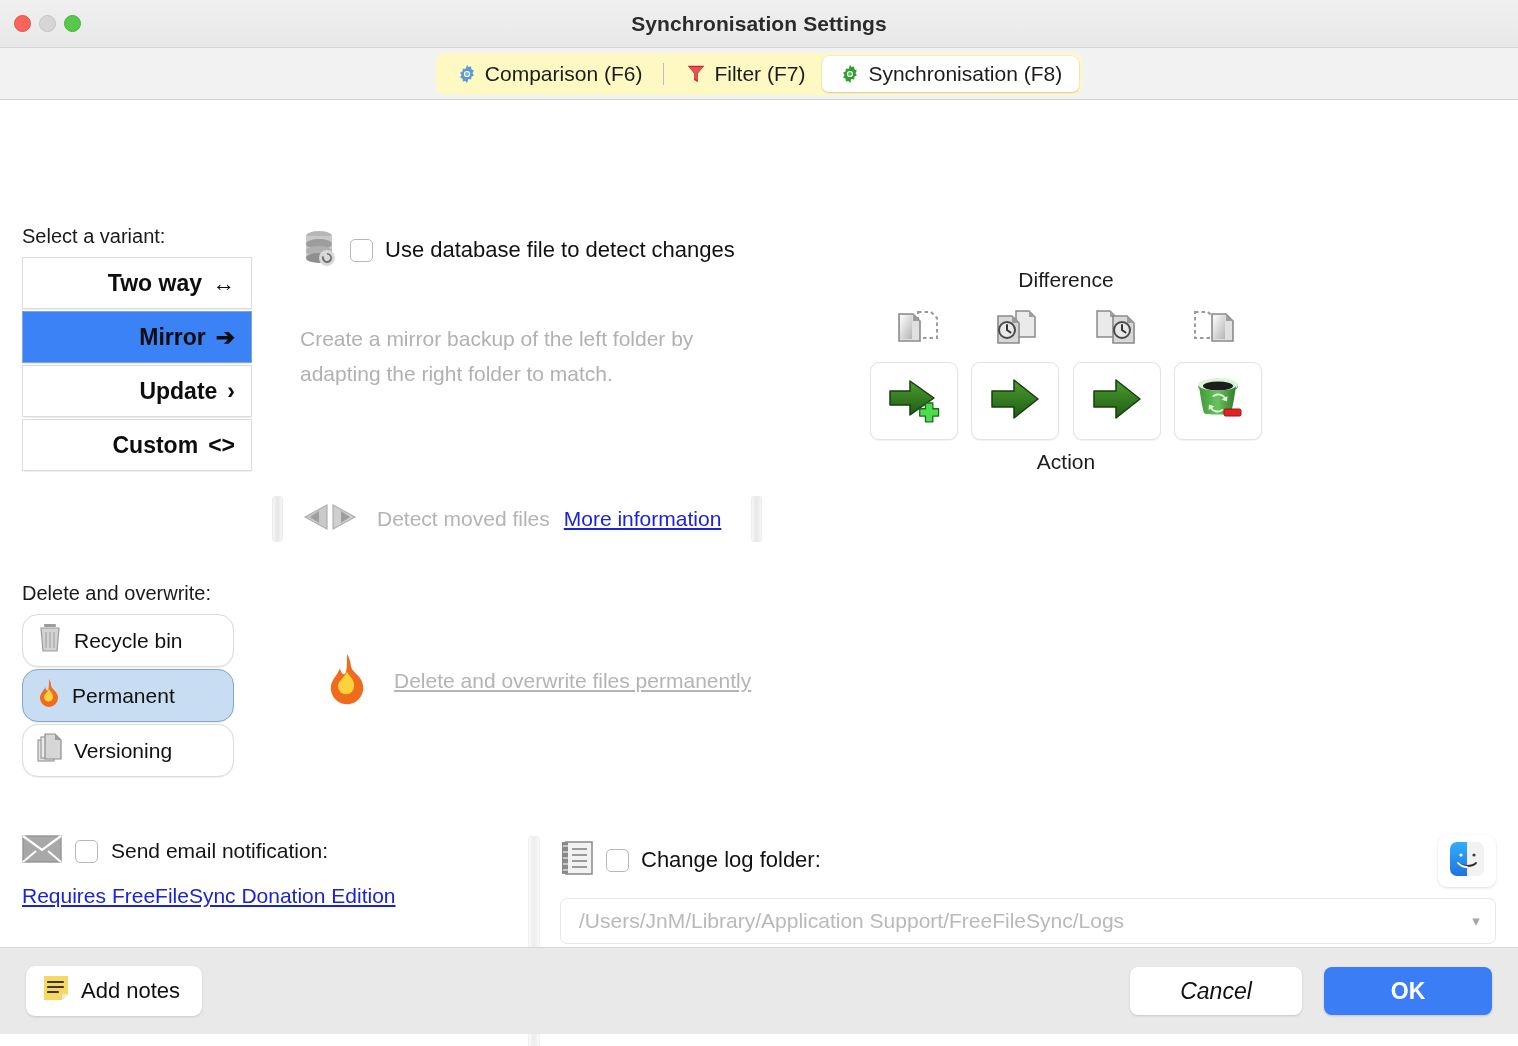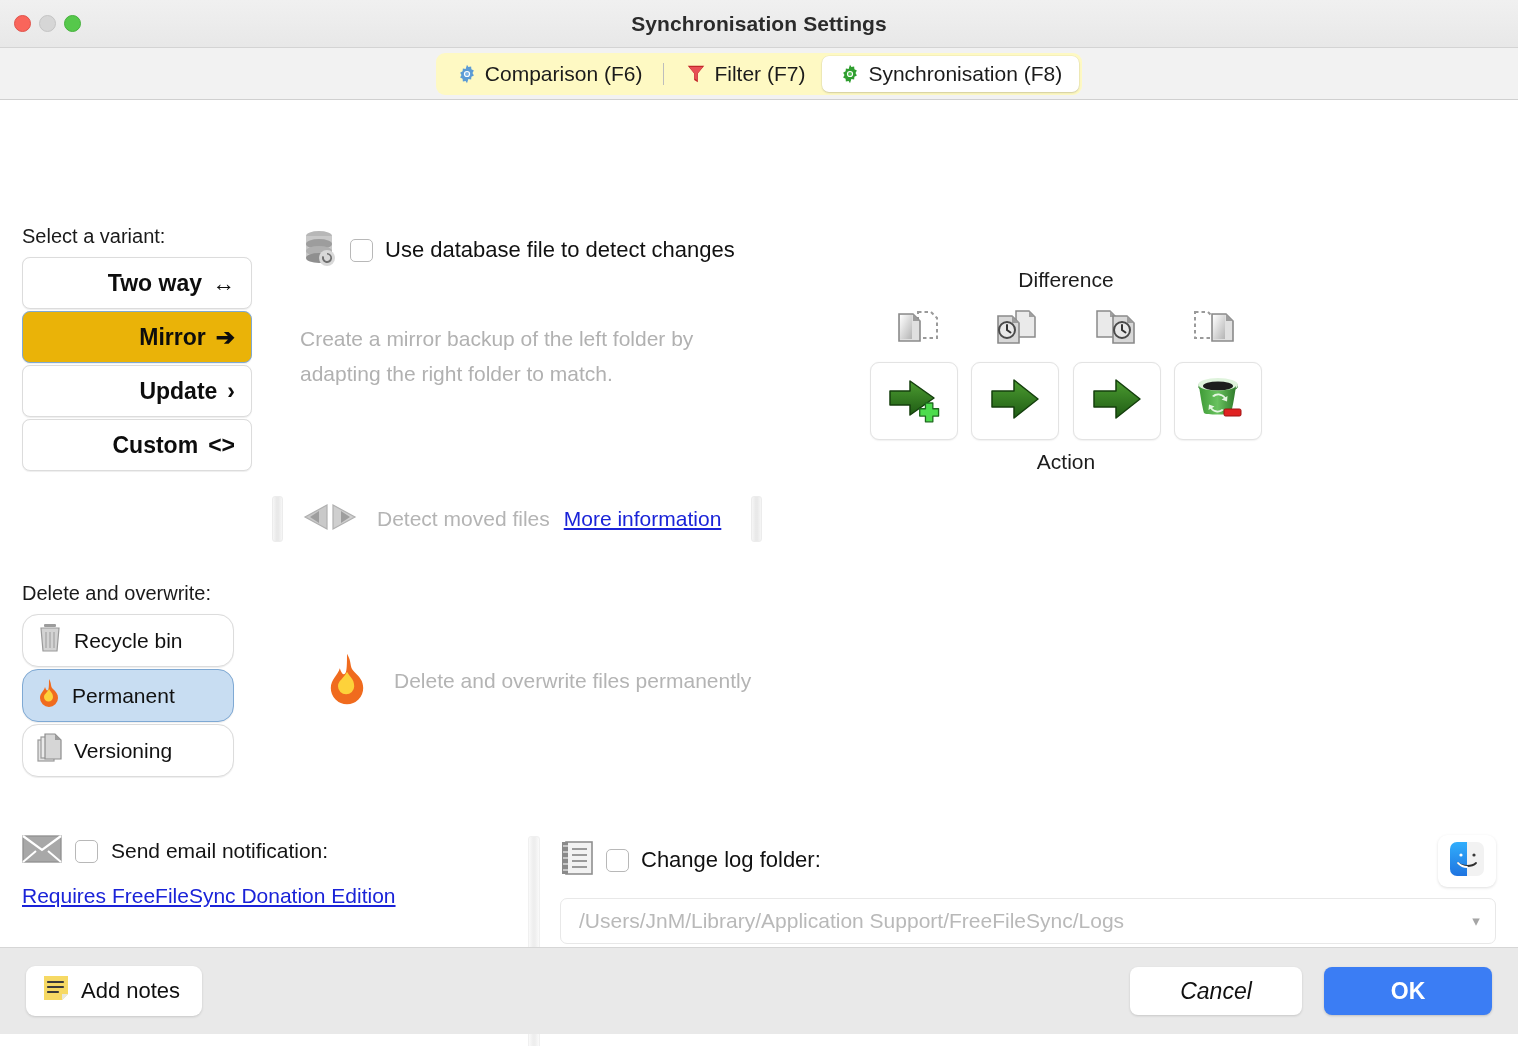--- a/index.html
+++ b/index.html
@@ -87,35 +87,35 @@
     padding: 0;
   }
 
   
   .variant-block { position: absolute; left: 22px; top: 125px; width: 230px; }
   .variant-title { font-size: 20px; color: #1a1a1a; margin-bottom: 9px; }
   .variant-list { display: flex; flex-direction: column; gap: 2px; }
   .variant-btn {
     height: 52px;
     border: 1px solid #dcdcdc;
-    border-radius: 8px;
+    border-radius: 0;
     background: #ffffff;
     display: flex;
     align-items: center;
     justify-content: flex-end;
     padding-right: 16px;
     gap: 10px;
     font-size: 23px;
     font-weight: bold;
     color: #0d0d0d;
     cursor: default;
     box-shadow: 0 0.5px 1px rgba(0,0,0,0.07);
   }
   .variant-btn.selected {
-    background: #eab308;
+    background: #3b82f6;
     border: 1px solid #7fa9d4;
   }
   .variant-arrow { font-size: 23px; font-weight: bold; }
 
   
   .db-row {
     position: absolute; left: 300px; top: 128px;
     display: flex; align-items: center; gap: 12px;
   }
   .db-icon { width: 38px; height: 40px; }
@@ -198,21 +198,21 @@
     color: #111;
     cursor: default;
     box-shadow: 0 0.5px 1px rgba(0,0,0,0.07);
   }
   .del-btn.selected { background: #c8ddf2; border: 1px solid #7fa9d4; }
 
   .del-desc {
     position: absolute; left: 325px; top: 552px;
     display: flex; align-items: center; gap: 25px;
   }
-  .del-desc-text { font-size: 21px; color: #b4b4b4; }
+  .del-desc-text { font-size: 21px; color: #b4b4b4; text-decoration: underline; }
 
   
   .email-block { position: absolute; left: 22px; top: 735px; width: 495px; }
   .email-row { display: flex; align-items: center; gap: 13px; }
   .email-icon { width: 40px; height: 28px; }
   .email-label { font-size: 21px; color: #141414; }
   .email-link {
     display: block; margin-top: 17px;
     font-size: 21px;
     color: #1a23d8;

